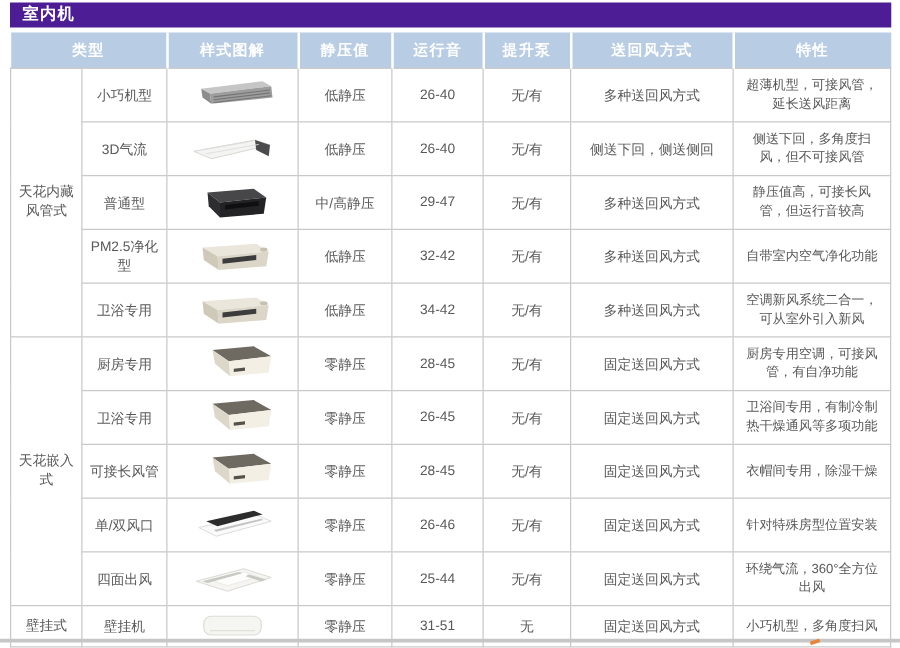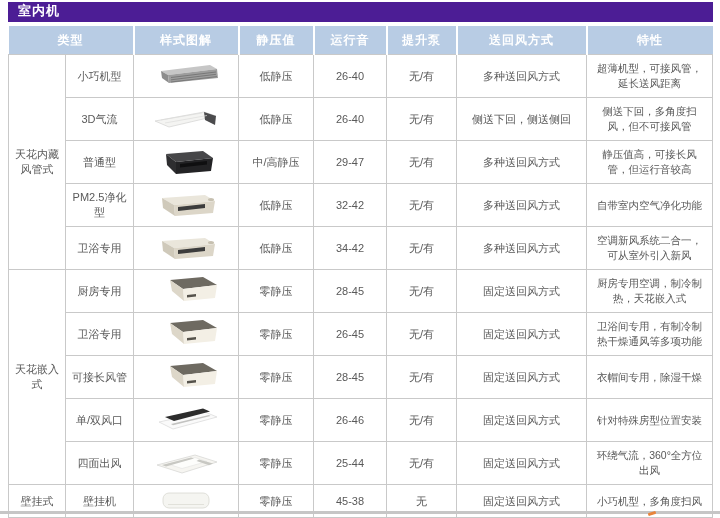--- a/index.html
+++ b/index.html
@@ -171,21 +171,21 @@
               <polygon points="23,8 56,5 70,13 36,17" fill="#6e6a61"></polygon>
               <polygon points="36,17 70,13 68,26 37,29" fill="#f3efe5"></polygon>
               <polygon points="23,8 36,17 37,29 25,19" fill="#ddd7c9"></polygon>
               <polygon points="40,23 49,22 49,24.6 40,25.6" fill="#55524b"></polygon>
             </svg>
           </td>
           <td>零静压</td>
           <td>28-45</td>
           <td>无/有</td>
           <td>固定送回风方式</td>
-          <td class="features">厨房专用空调，制冷制热，天花嵌入式</td>
+          <td class="features">厨房专用空调，可接风管，有自净功能</td>
         </tr>
         <tr>
           <td>卫浴专用</td>
           <td class="img-cell">
             <svg width="78" height="38" viewBox="0 0 78 38">
               <polygon points="23,8 56,5 70,13 36,17" fill="#6e6a61"></polygon>
               <polygon points="36,17 70,13 68,26 37,29" fill="#f3efe5"></polygon>
               <polygon points="23,8 36,17 37,29 25,19" fill="#ddd7c9"></polygon>
               <polygon points="40,23 49,22 49,24.6 40,25.6" fill="#55524b"></polygon>
             </svg>
@@ -246,21 +246,21 @@
         <tr class="last-row">
           <td class="cat" rowspan="1">壁挂式</td>
           <td>壁挂机</td>
           <td class="img-cell">
             <svg width="78" height="30" viewBox="0 0 78 30">
               <rect x="16" y="7" width="46" height="15" rx="6" fill="#f5f5f1" stroke="#dcdcd6" stroke-width="0.9"></rect>
               <line x1="21" y1="18.5" x2="57" y2="18.5" stroke="#e1e1da" stroke-width="1"></line>
             </svg>
           </td>
           <td>零静压</td>
-          <td>45-38</td>
+          <td>31-51</td>
           <td>无</td>
           <td>固定送回风方式</td>
           <td class="features">小巧机型，多角度扫风</td>
         </tr>
       </tbody>
   </table>
 
   <div class="bottom-line"></div>
   <div class="orange-mark" style="background: rgb(232, 132, 58);"></div>
 

